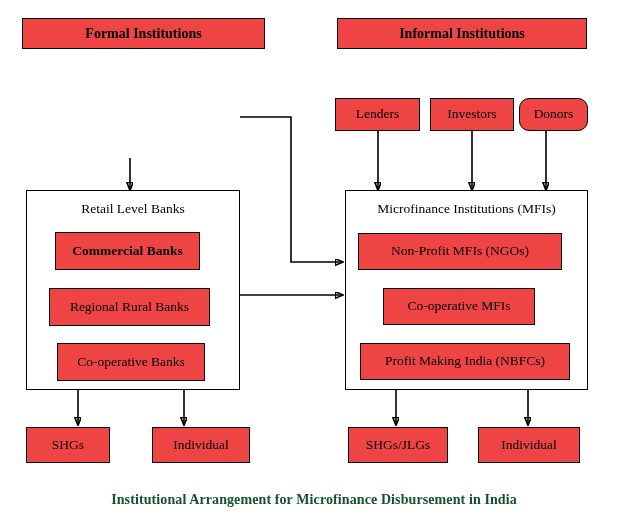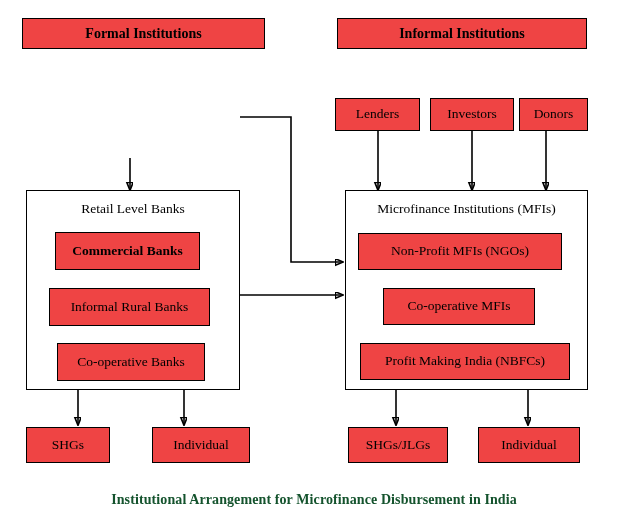--- a/index.html
+++ b/index.html
@@ -108,33 +108,33 @@
 
   <div class="box header-box" style="left:337px; top:18px; width:250px; height:31px;">Informal Institutions</div>
 
 
   <div class="container-box" style="left:26px; top:190px; width:214px; height:200px;">
     <div class="container-title" style="top:10px;">Retail Level Banks</div>
   </div>
 
   <div class="box thin" style="left:55px; top:232px; width:145px; height:38px;font-weight:bold;">Commercial Banks</div>
 
-  <div class="box thin" style="left:49px; top:288px; width:161px; height:38px;">Informal Rural Banks</div>
+  <div class="box thin" style="left:49px; top:288px; width:161px; height:38px;">Regional Rural Banks</div>
 
   <div class="box thin" style="left:57px; top:343px; width:148px; height:38px;text-align:right;">Co-operative Banks</div>
 
   <div class="box thin" style="left:26px; top:427px; width:84px; height:36px;">SHGs</div>
 
   <div class="box thin" style="left:152px; top:427px; width:98px; height:36px;">Individual</div>
 
   <div class="box thin" style="left:335px; top:98px; width:85px; height:33px;">Lenders</div>
 
   <div class="box thin" style="left:430px; top:98px; width:84px; height:33px;">Investors</div>
 
-  <div class="box thin" style="left:519px; top:98px; width:69px; height:33px;">Donors</div>
+  <div class="box thin" style="left:519px; top:98px; width:69px; height:33px;border-radius:10px;">Donors</div>
 
   <div class="container-box" style="left:345px; top:190px; width:243px; height:200px;">
     <div class="container-title" style="top:10px;">Microfinance Institutions (MFIs)</div>
   </div>
 
   <div class="box thin" style="left:358px; top:233px; width:204px; height:37px;">Non-Profit MFIs (NGOs)</div>
 
   <div class="box thin" style="left:383px; top:288px; width:152px; height:37px;font-family:Liberation Serif, serif;">Co-operative MFIs</div>
 
   <div class="box thin" style="left:360px; top:343px; width:210px; height:37px;">Profit Making India (NBFCs)</div>

